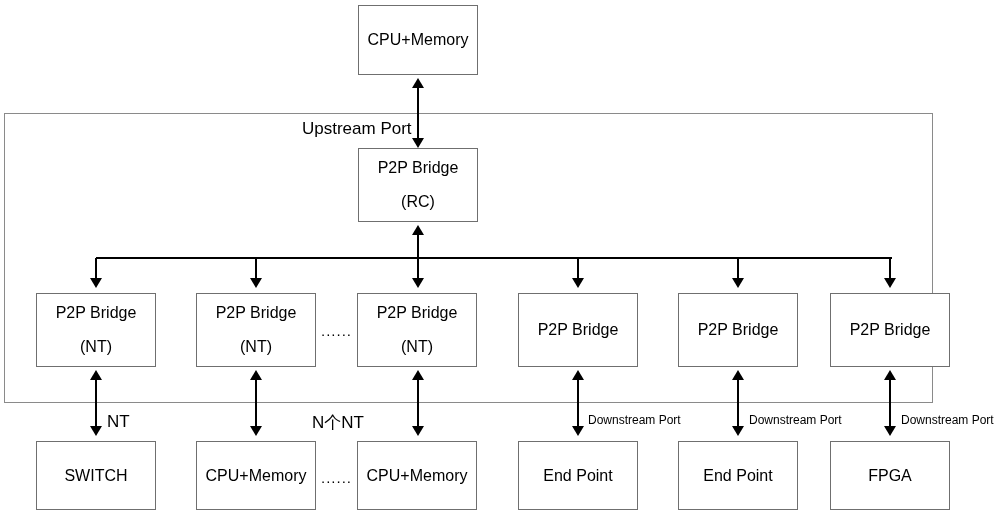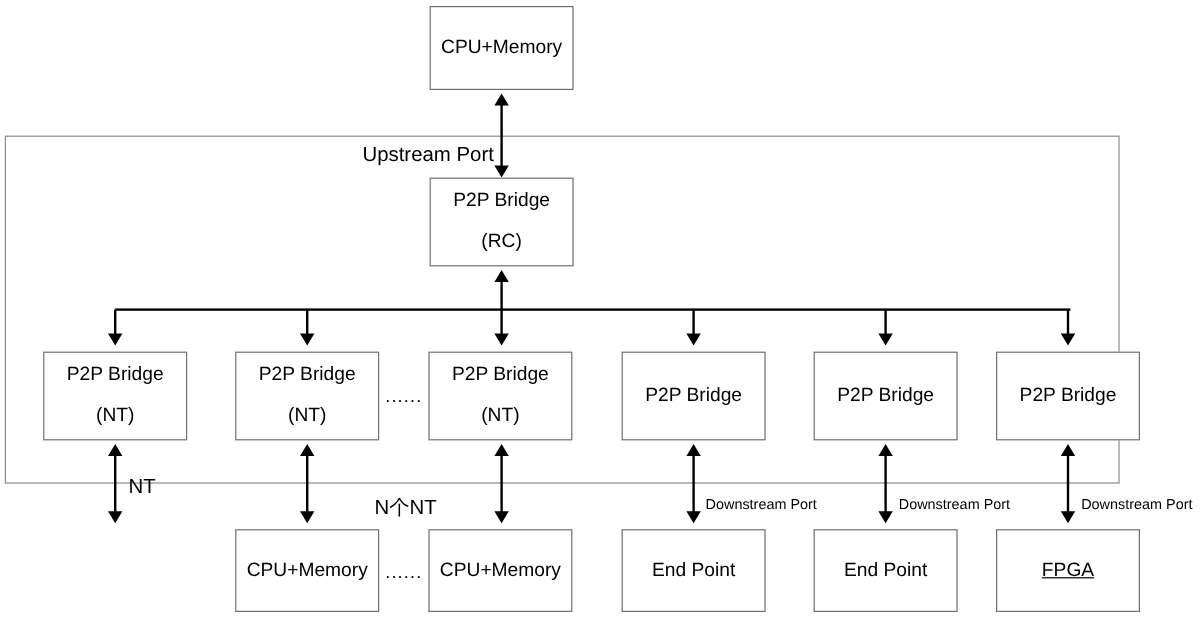--- a/index.html
+++ b/index.html
@@ -191,42 +191,45 @@
   <div class="arrow-down" style="left:572px; top:426px;"></div>
 
   <div class="arrow-up" style="left:732px; top:370px;"></div>
   <div class="vline" style="left:737px; top:378px; height:50px;"></div>
   <div class="arrow-down" style="left:732px; top:426px;"></div>
 
   <div class="arrow-up" style="left:884px; top:370px;"></div>
   <div class="vline" style="left:889px; top:378px; height:50px;"></div>
   <div class="arrow-down" style="left:884px; top:426px;"></div>
 
-  <div class="lbl big" style="left:107px; top:396px;text-align:right;">NT</div>
+  <div class="lbl big" style="left:107px; top:412px;text-align:right;">NT</div>
   <div class="lbl big" style="left:312px; top:411px;text-align:center;">N个NT</div>
   <div class="lbl" style="left:588px; top:413px;">Downstream Port</div>
   <div class="lbl" style="left:749px; top:413px;">Downstream Port</div>
   <div class="lbl" style="left:901px; top:413px;">Downstream Port</div>
 
+  <div class="nbox" style="left:36px; top:441px; width:120px; height:69px;">
+    <span class="l1">SWITCH</span>
+  </div>
 
   <div class="nbox" style="left:196px; top:441px; width:120px; height:69px;">
     <span class="l1">CPU+Memory</span>
   </div>
 
   <div class="ellipsis" style="left:321px; top:470px;">......</div>
 
   <div class="nbox" style="left:357px; top:441px; width:120px; height:69px;">
     <span class="l1">CPU+Memory</span>
   </div>
 
   <div class="nbox" style="left:518px; top:441px; width:120px; height:69px;">
     <span class="l1">End Point</span>
   </div>
 
   <div class="nbox" style="left:678px; top:441px; width:120px; height:69px;">
     <span class="l1">End Point</span>
   </div>
 
-  <div class="nbox" style="left:830px; top:441px; width:120px; height:69px;text-decoration:underline;">
+  <div class="nbox" style="left:830px; top:441px; width:120px; height:69px;">
     <span class="l1">FPGA</span>
   </div>
 
 </div>
 
 </body></html>

